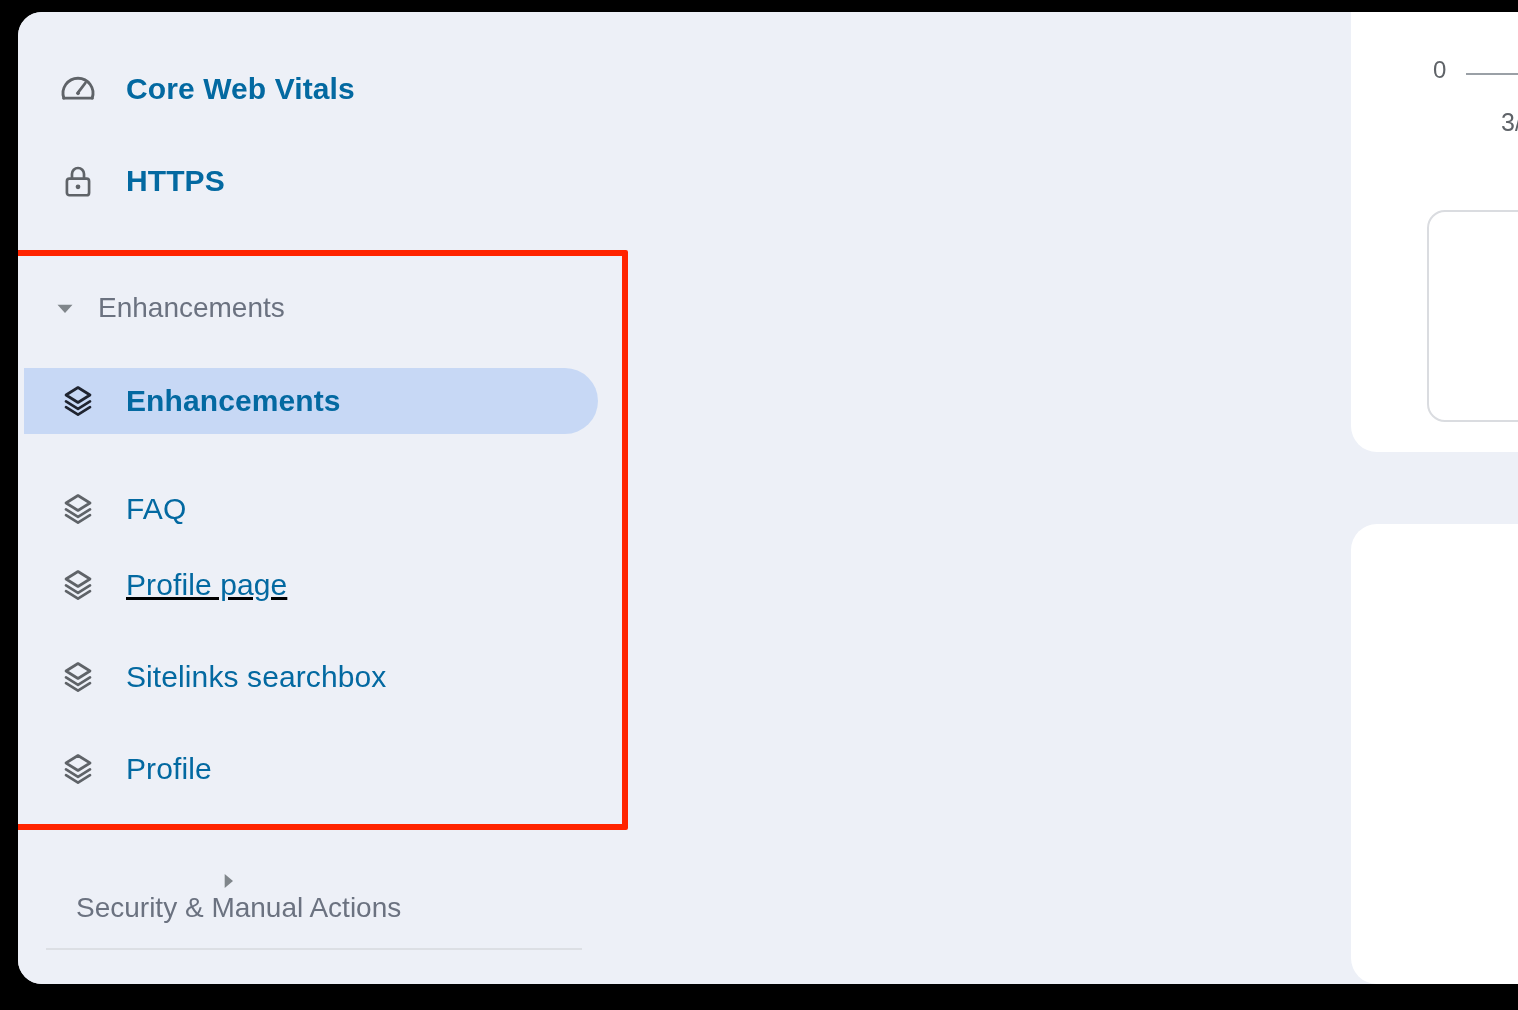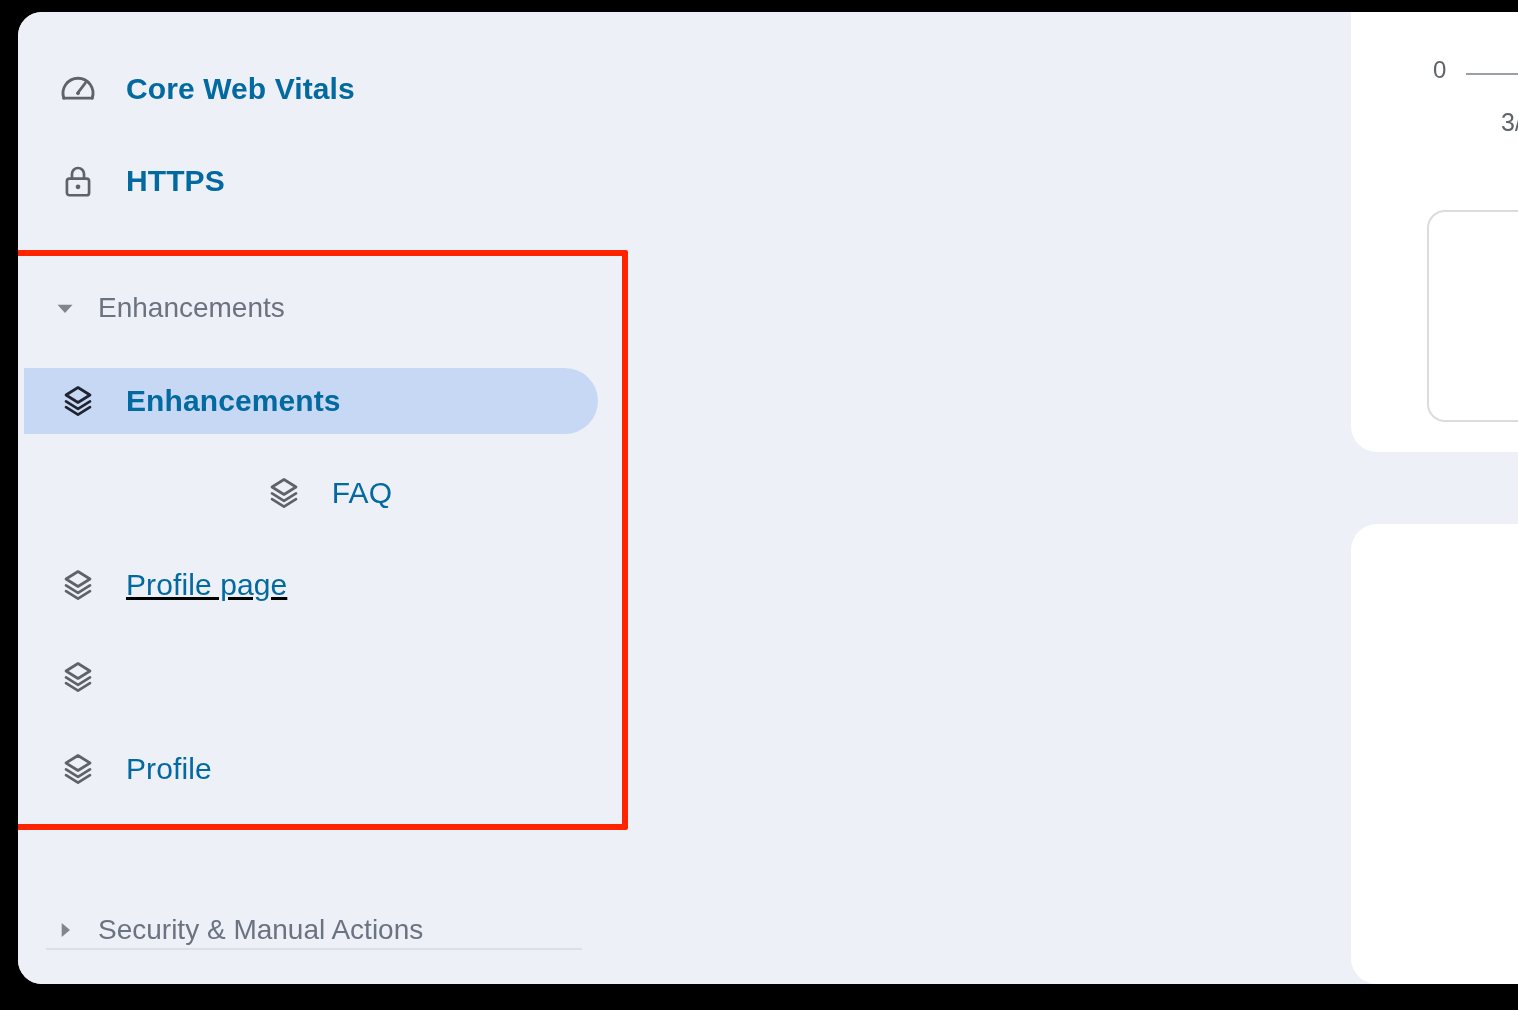--- a/index.html
+++ b/index.html
@@ -221,21 +221,21 @@
       <span class="nav-icon">
         <svg width="36" height="36" viewBox="0 0 24 24" fill="none" stroke="currentColor" stroke-width="1.8" stroke-linecap="round" stroke-linejoin="round">
           <path d="M12 3 20 8 12 13 4 8 Z"></path>
           <path d="M4 12.3 12 17.3 20 12.3"></path>
           <path d="M4 16.1 12 21.1 20 16.1"></path>
         </svg>
       </span>
       <span class="nav-label">Enhancements</span>
     </div>
 
-    <div class="nav-item" style="top:448px;justify-content:center;">
+    <div class="nav-item" style="top:464px;">
       <span class="nav-icon">
         <svg width="36" height="36" viewBox="0 0 24 24" fill="none" stroke="currentColor" stroke-width="1.8" stroke-linecap="round" stroke-linejoin="round">
           <path d="M12 3 20 8 12 13 4 8 Z"></path>
           <path d="M4 12.3 12 17.3 20 12.3"></path>
           <path d="M4 16.1 12 21.1 20 16.1"></path>
         </svg>
       </span>
       <span class="nav-label light">FAQ</span>
     </div>
 
@@ -251,34 +251,35 @@
     </div>
 
     <div class="nav-item" style="top:632px;">
       <span class="nav-icon">
         <svg width="36" height="36" viewBox="0 0 24 24" fill="none" stroke="currentColor" stroke-width="1.8" stroke-linecap="round" stroke-linejoin="round">
           <path d="M12 3 20 8 12 13 4 8 Z"></path>
           <path d="M4 12.3 12 17.3 20 12.3"></path>
           <path d="M4 16.1 12 21.1 20 16.1"></path>
         </svg>
       </span>
+      <span class="nav-label light">Sitelinks searchbox</span>
     </div>
 
     <div class="nav-item" style="top:724px;">
       <span class="nav-icon">
         <svg width="36" height="36" viewBox="0 0 24 24" fill="none" stroke="currentColor" stroke-width="1.8" stroke-linecap="round" stroke-linejoin="round">
           <path d="M12 3 20 8 12 13 4 8 Z"></path>
           <path d="M4 12.3 12 17.3 20 12.3"></path>
           <path d="M4 16.1 12 21.1 20 16.1"></path>
         </svg>
       </span>
       <span class="nav-label light">Profile</span>
     </div>
 
-    <div class="group-header" style="top:890px;">
+    <div class="group-header" style="top:858px;flex-direction:column;">
       <span class="tri">
         <svg width="20" height="20" viewBox="0 0 12 12">
             <path d="M4 1.8 L9 6 L4 10.2 Z" fill="#80868b"></path>
           </svg>
       </span>
       <span class="group-title">Security &amp; Manual Actions</span>
     </div>
 
     <div class="divider" style="top:936px;"></div>
 

